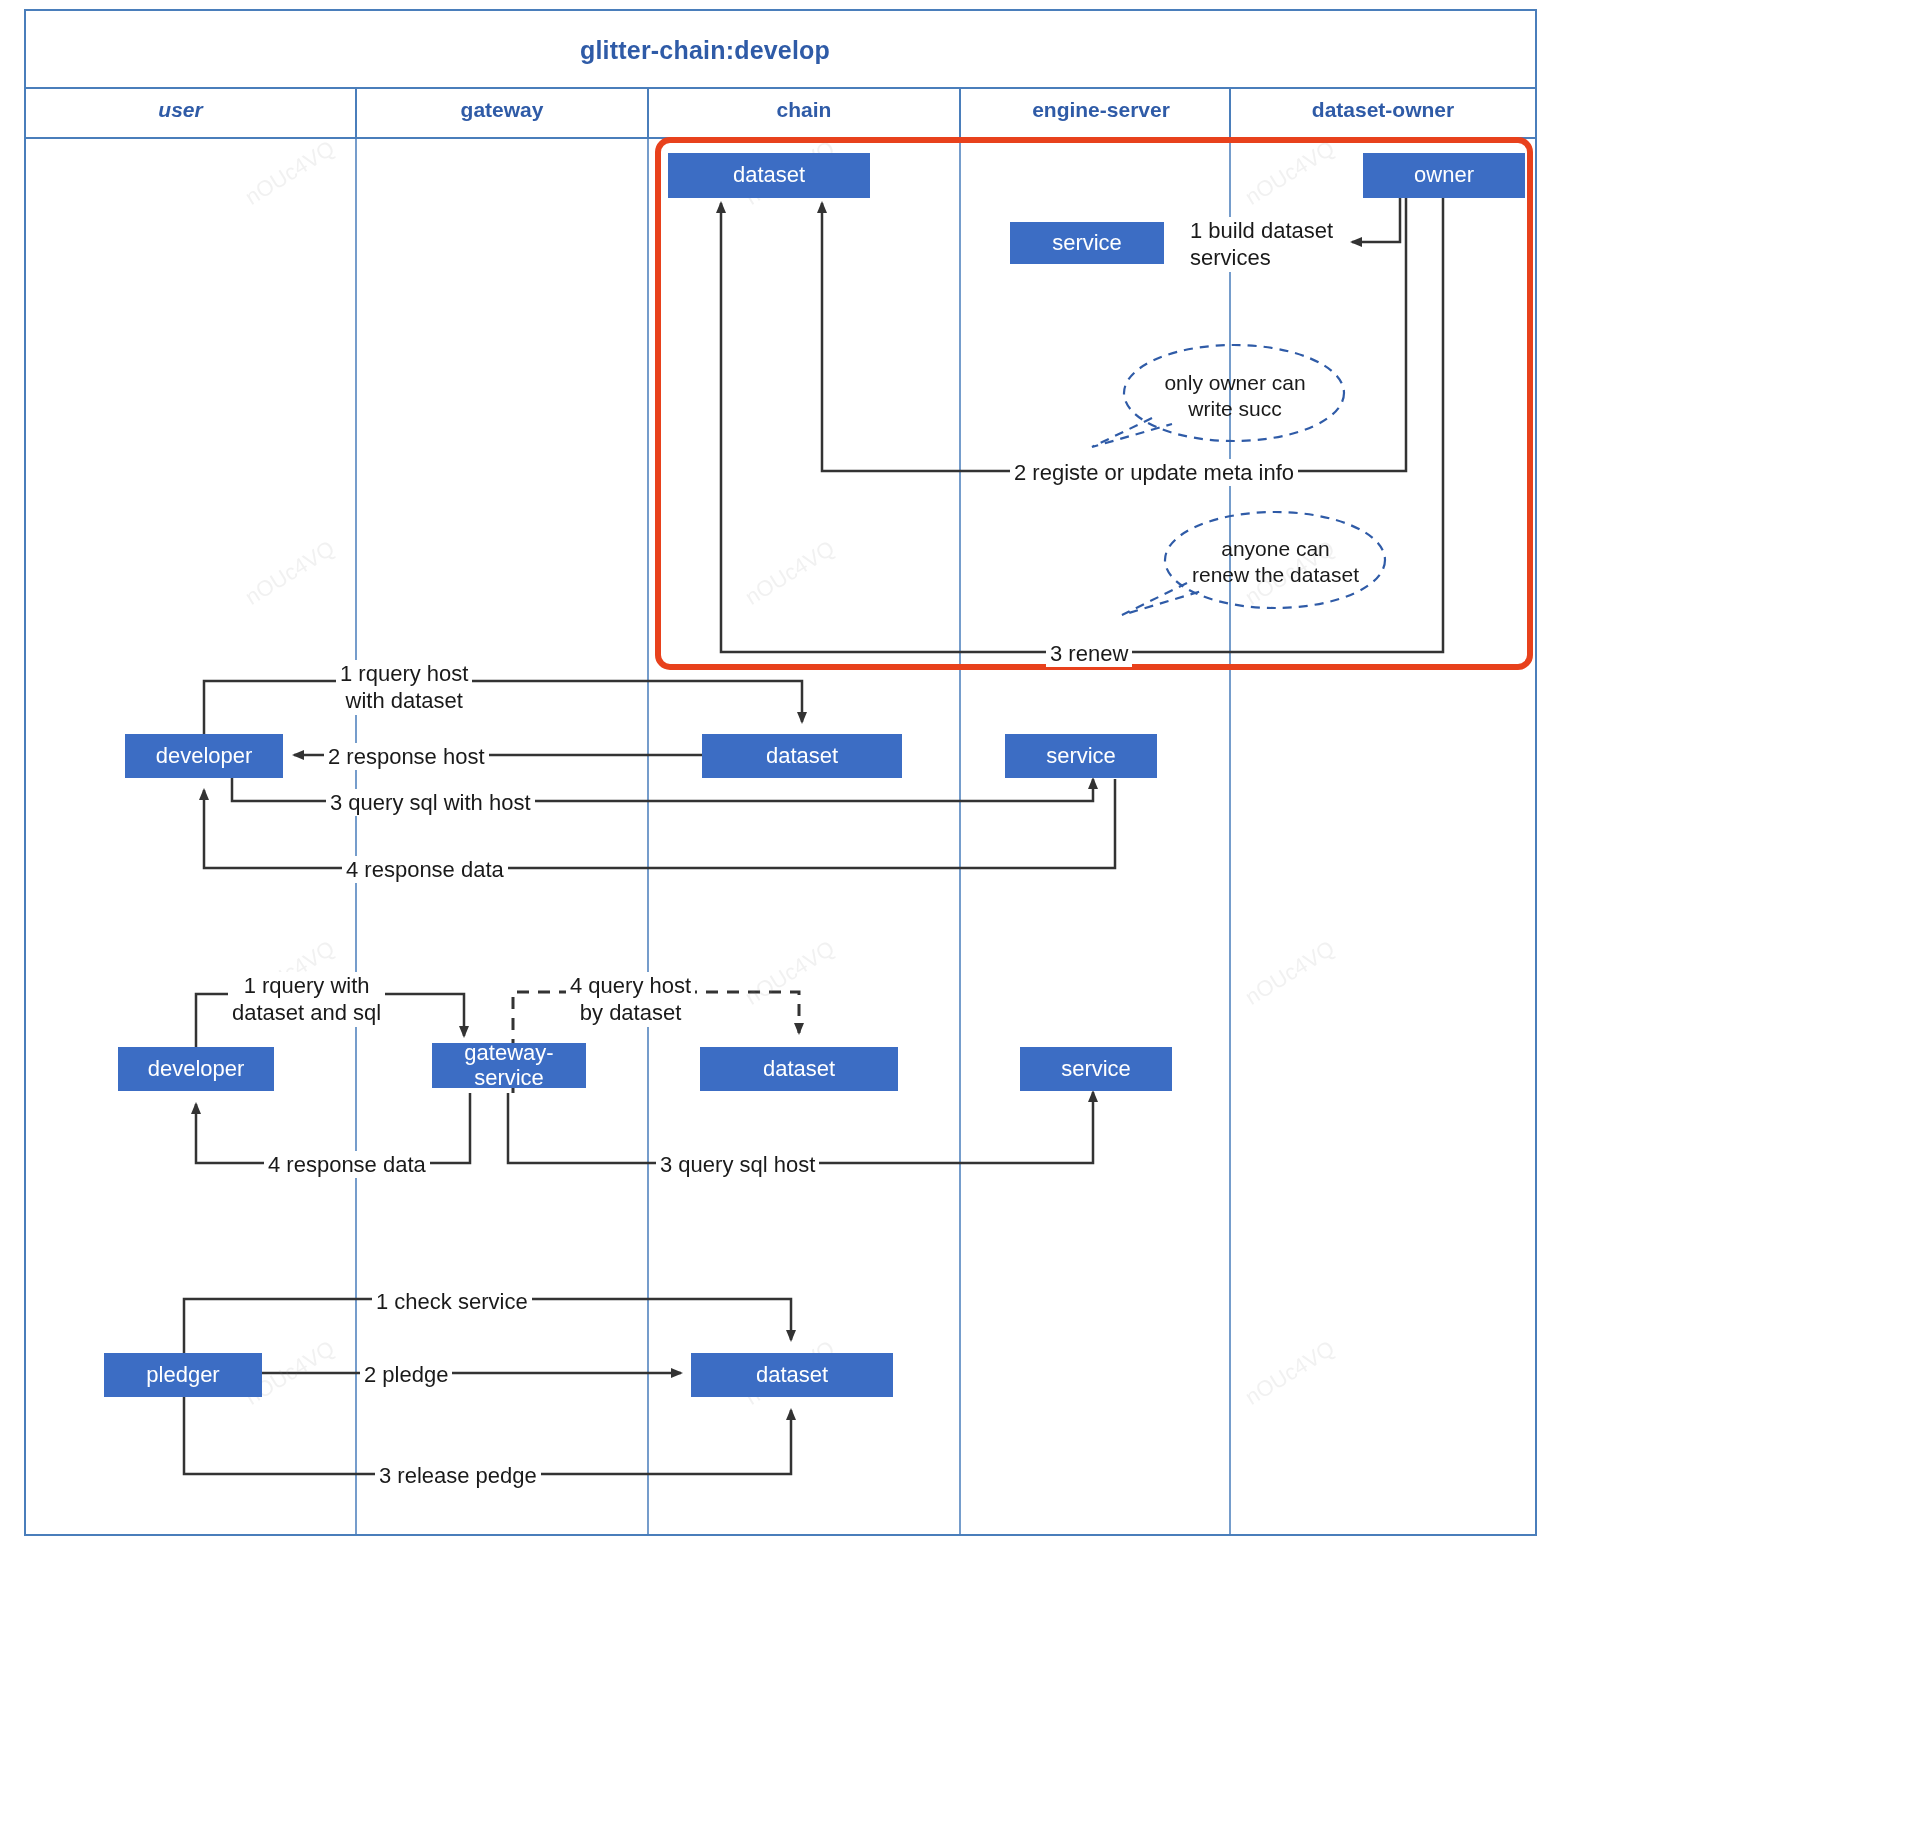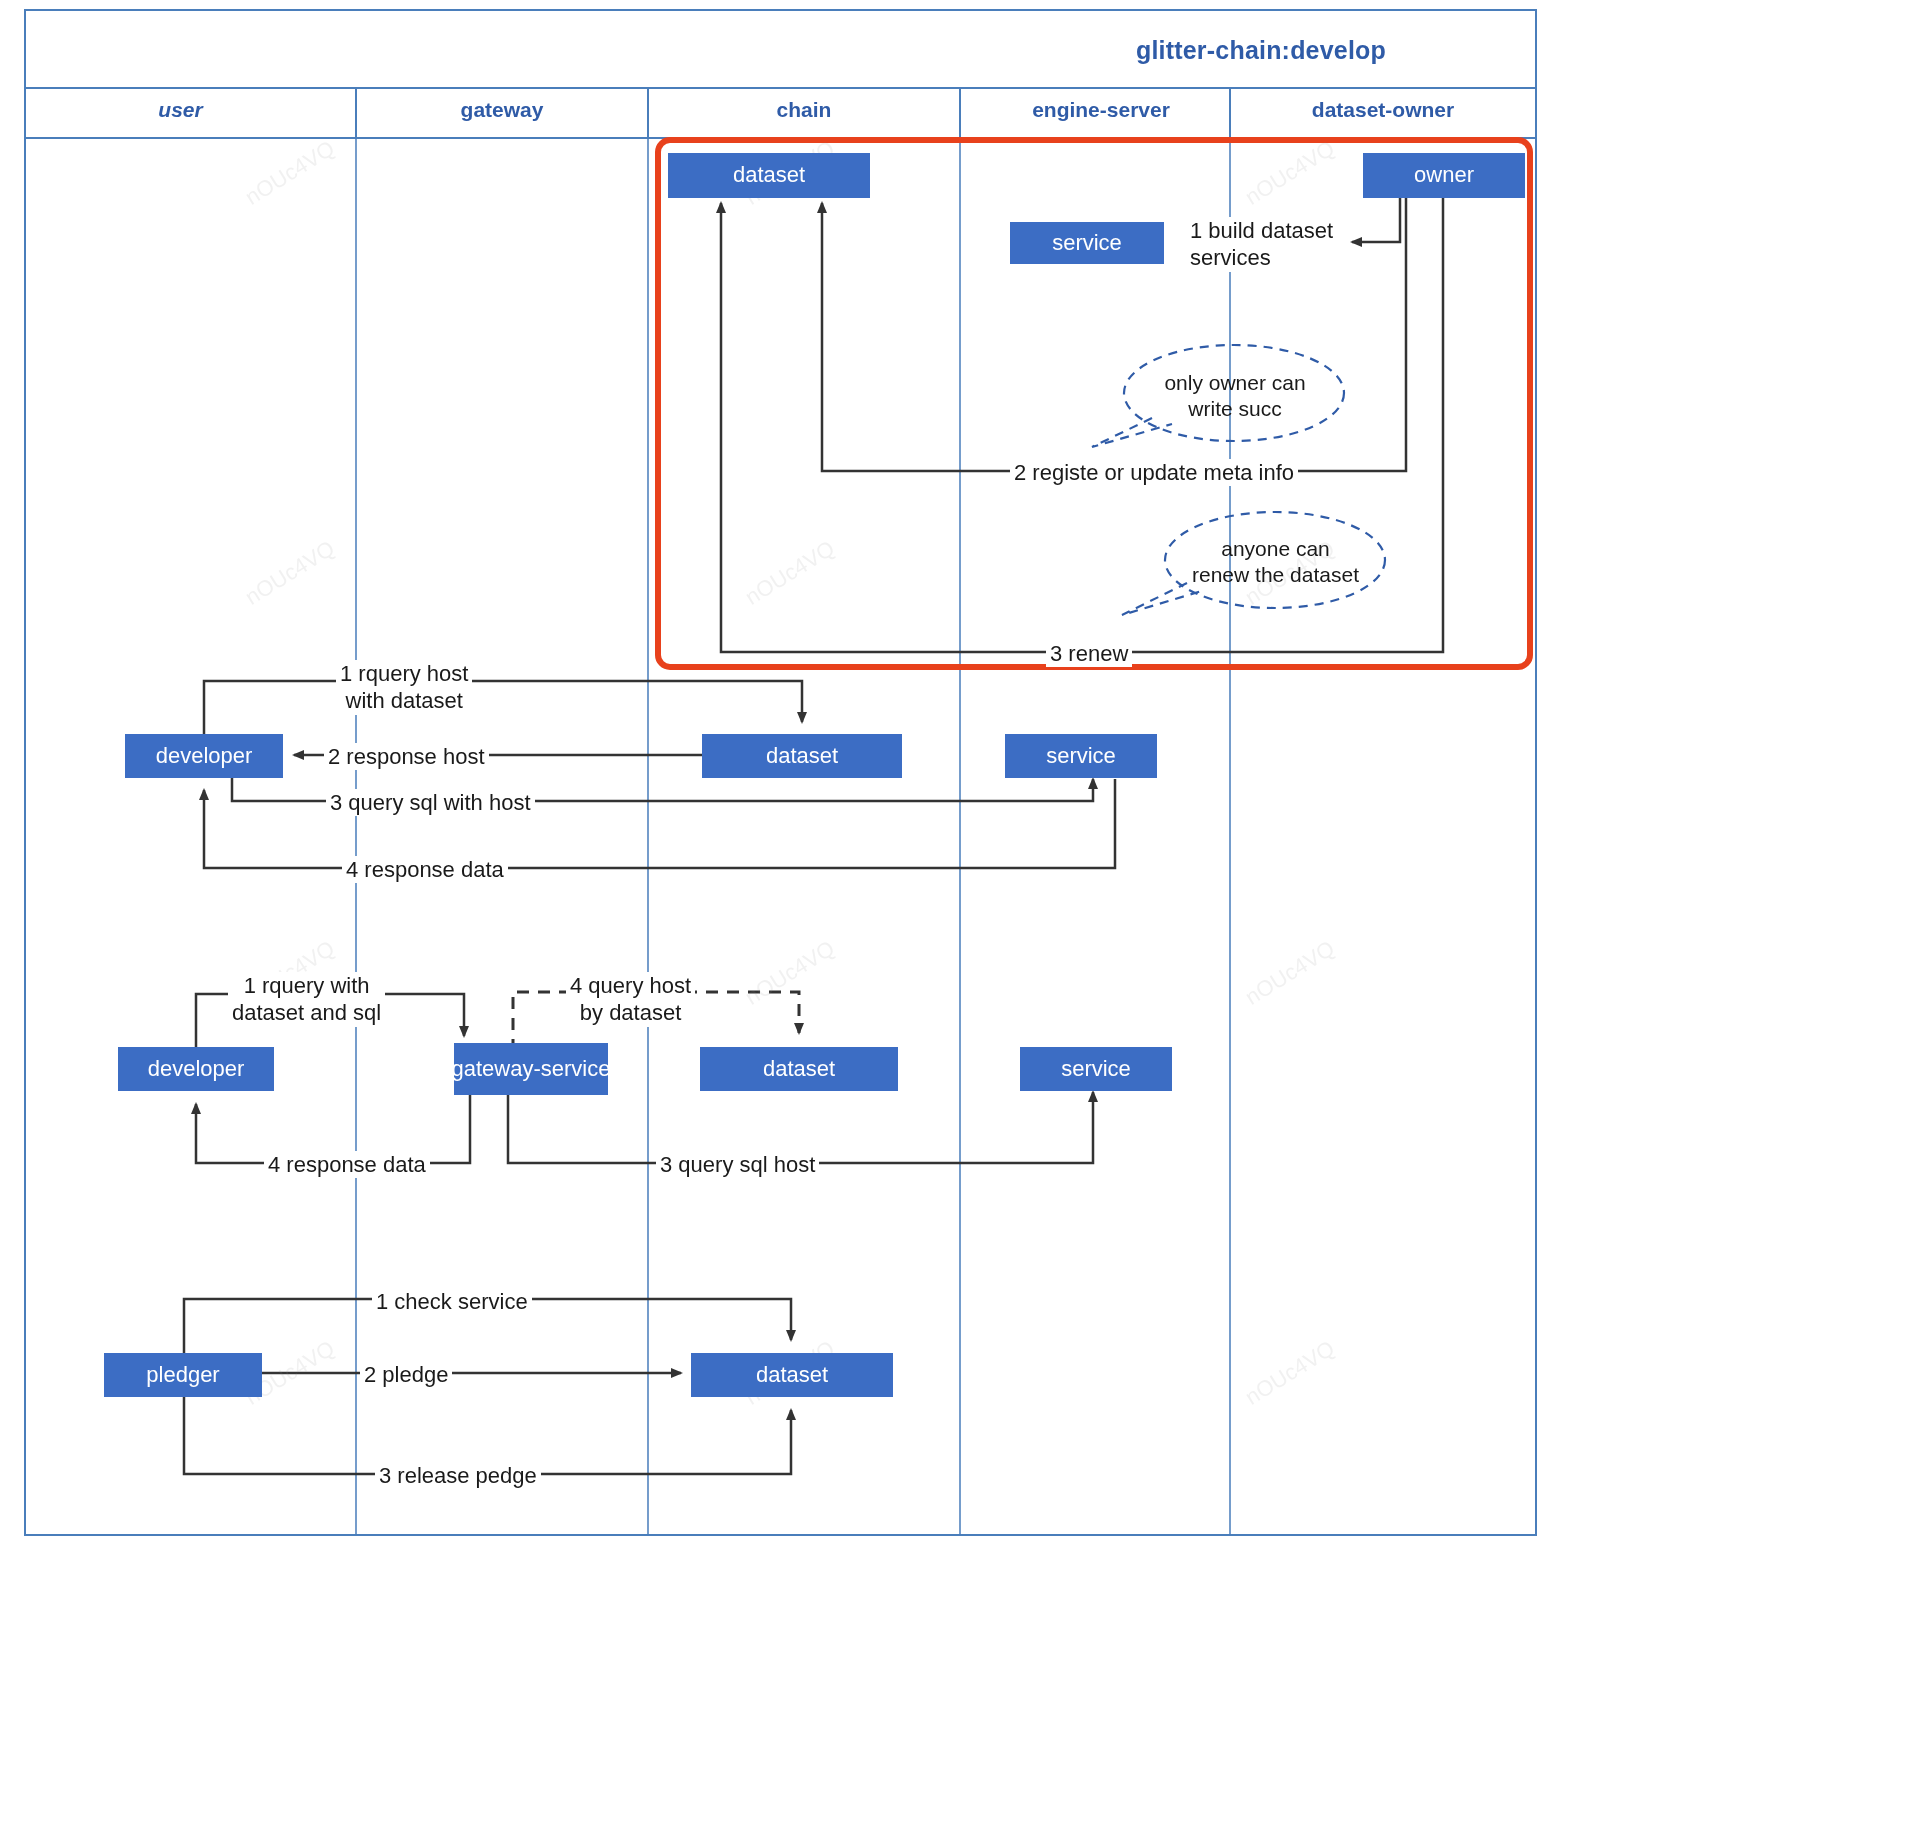--- a/index.html
+++ b/index.html
@@ -5,21 +5,21 @@
   html,body{margin:0;padding:0;background:#ffffff;}
   body{font-family:"Liberation Sans", sans-serif;}
   #page{position:relative;width:1920px;height:1840px;background:#ffffff;overflow:hidden;}
   #canvas{position:absolute;left:0;top:0;width:1920px;height:1840px;}
 
   .lane-title{
     position:absolute;color:#2f5ba7;font-weight:bold;
     text-align:center;font-family:"Liberation Sans", sans-serif;
   }
   #diagram-title{
-    left:24px;top:36px;width:1362px;font-size:25px;letter-spacing:.2px;text-align:right;
+    left:24px;top:36px;width:1362px;font-size:25px;letter-spacing:.2px;
   }
   .col-header{
     top:98px;font-size:21px;
   }
   .node{
     position:absolute;background:#3c6dc4;color:#ffffff;
     display:flex;align-items:center;justify-content:center;
     font-size:22px;line-height:1.12;text-align:right;
     font-family:"Liberation Sans", sans-serif;
     box-sizing:border-box;padding:2px 4px;
@@ -177,21 +177,21 @@
 
   <div class="edge-label" style="left:336px;top:660px;">
     <span>1 rquery host</span><br>
     <span>with dataset</span>
   </div>
   <div class="edge-label" style="left:324px;top:743px;">2 response host</div>
   <div class="edge-label" style="left:326px;top:789px;">3 query sql with host</div>
   <div class="edge-label" style="left:342px;top:856px;">4 response data</div>
 
   <div class="node" style="left:118px;top:1047px;width:156px;height:44px;">developer</div>
-  <div class="node" style="left:454px;top:1043px;width:154px;height:52px;flex-direction:row;">
+  <div class="node" style="left:432px;top:1043px;width:154px;height:45px;flex-direction:column;">
     <span>gateway-</span>
     <span>service</span>
   </div>
   <div class="node" style="left:700px;top:1047px;width:198px;height:44px;">dataset</div>
   <div class="node" style="left:1020px;top:1047px;width:152px;height:44px;">service</div>
 
   <div class="edge-label" style="left:228px;top:972px;">
     <span>1 rquery with</span><br>
     <span>dataset and sql</span>
   </div>

